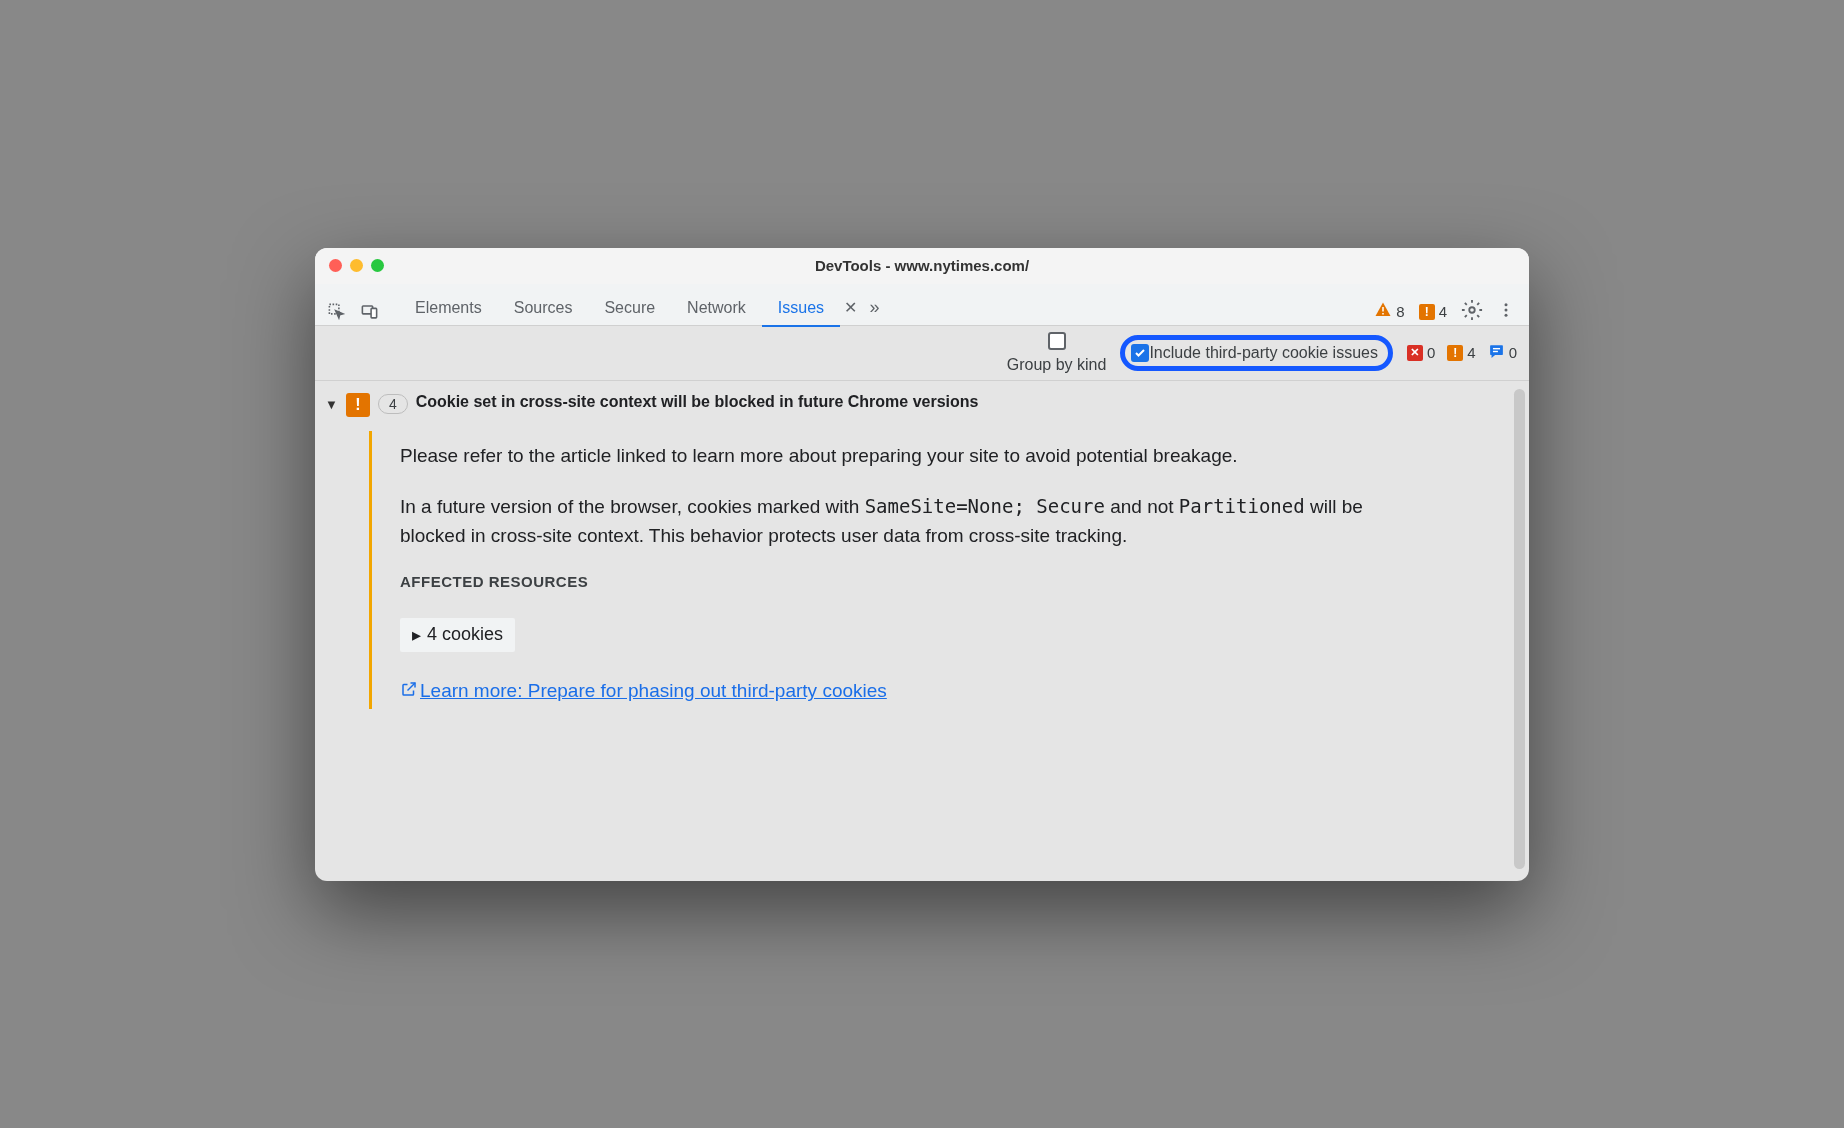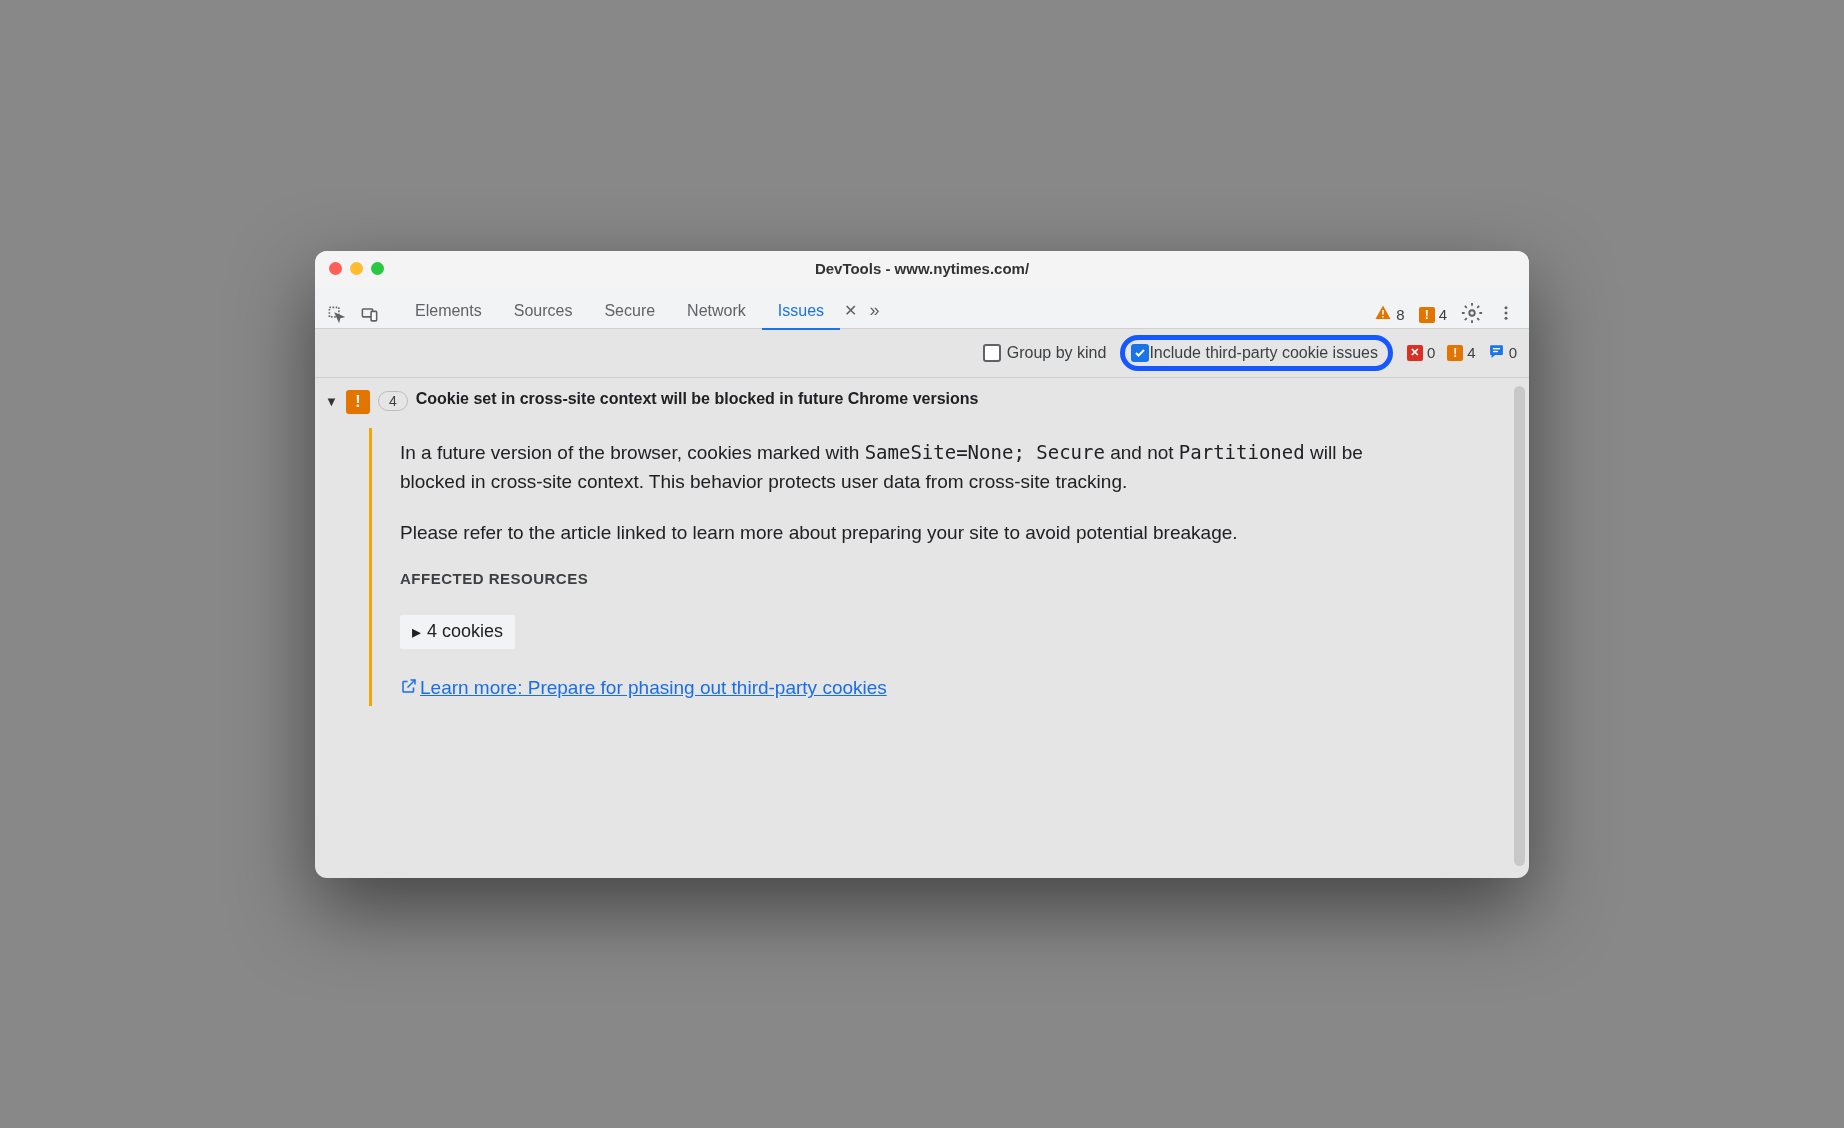--- a/index.html
+++ b/index.html
@@ -66,21 +66,21 @@
 .warn-sq { width: 16px; height: 16px; background: #e37400; border-radius: 2px; display: inline-flex; align-items: center; justify-content: center; color: #fff; font-weight: 900; font-size: 12px; }
 .gear, .kebab { color: #5f6368; cursor: pointer; }
 
 .filterbar {
   display: flex; align-items: center; justify-content: flex-end;
   padding: 6px 12px;
   border-bottom: 1px solid #d0d0d0;
   gap: 14px;
   font-size: 16px; color: #3c4043;
 }
-.chk-group { display: flex; align-items: center; gap: 6px; }
+.chk-group { display: flex; align-items: center; gap: 6px; flex-direction: column; }
 .chk {
   width: 18px; height: 18px; border: 2px solid #5f6368;
   border-radius: 3px; display: inline-flex;
   align-items: center; justify-content: center;
   background: #fff;
 }
 .chk.checked { background: #1a73e8; border-color: #1a73e8; color: #fff; }
 .highlight-box {
   border: 5px solid #1558ff;
   border-radius: 18px;
@@ -263,24 +263,24 @@
     <div class="scrollbar"></div>
     <div style="width:100%">
       <div class="issue-row">
         <span class="caret-down">▼</span>
         <span class="issue-icon">!</span>
         <span class="count-pill">4</span>
         <span class="issue-title">Cookie set in cross-site context will be blocked in future Chrome versions</span>
       </div>
 
       <div class="issue-body">
+        <p>Please refer to the article linked to learn more about preparing your site to avoid potential breakage.</p>
         <p>
           <span>In a future version of the browser, cookies marked with </span><span class="mono">SameSite=None; Secure</span><span> and not </span><span class="mono">Partitioned</span><span> will be blocked in cross-site context. This behavior protects user data from cross-site tracking.</span>
         </p>
-        <p>Please refer to the article linked to learn more about preparing your site to avoid potential breakage.</p>
         <div class="affected-heading">AFFECTED RESOURCES</div>
         <div class="cookies-expand">
           <span>▸</span>
           <span>4 cookies</span>
         </div>
         <div>
           <a class="learn-link">
             <span class="ext-icon">
               <svg width="18" height="18" viewBox="0 0 24 24" fill="none" stroke="#1a6ee8" stroke-width="2">
                   <path d="M14 4h6v6"></path>

